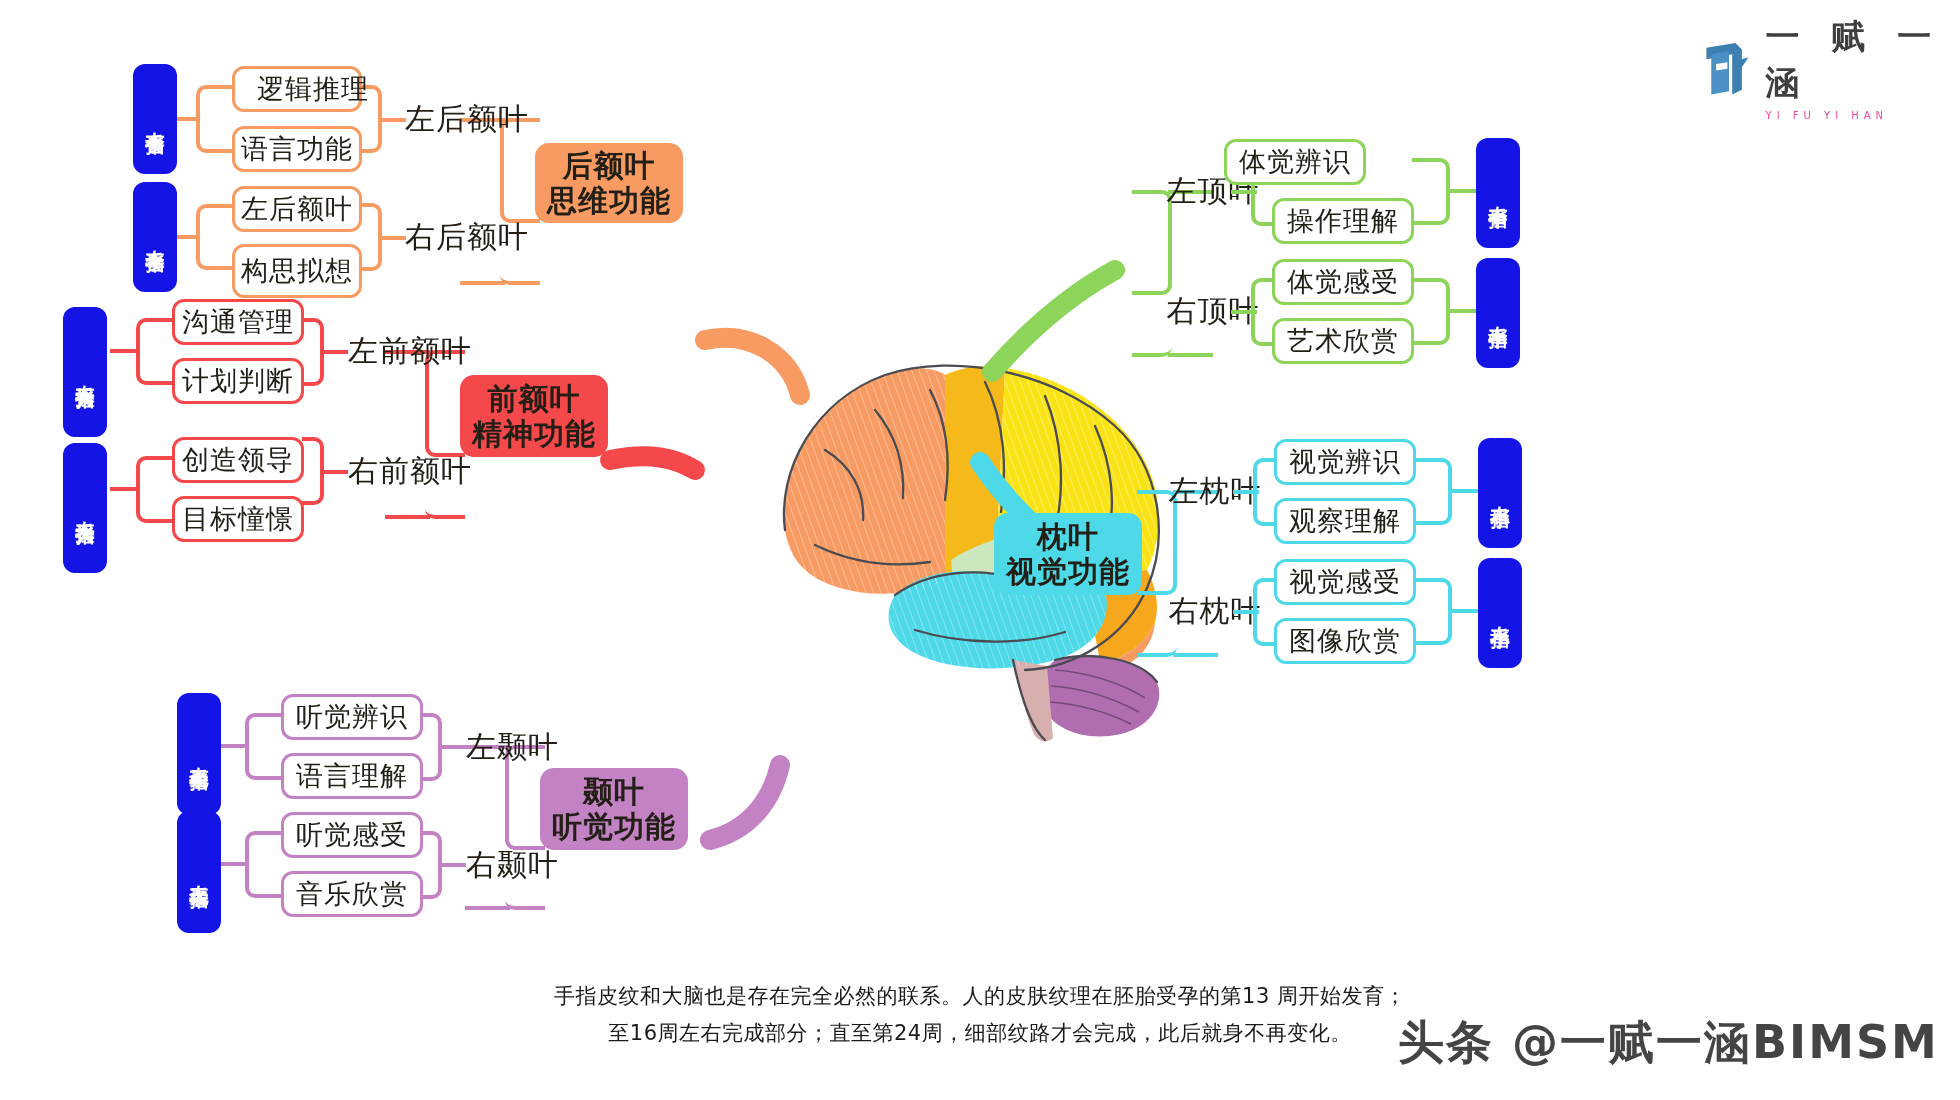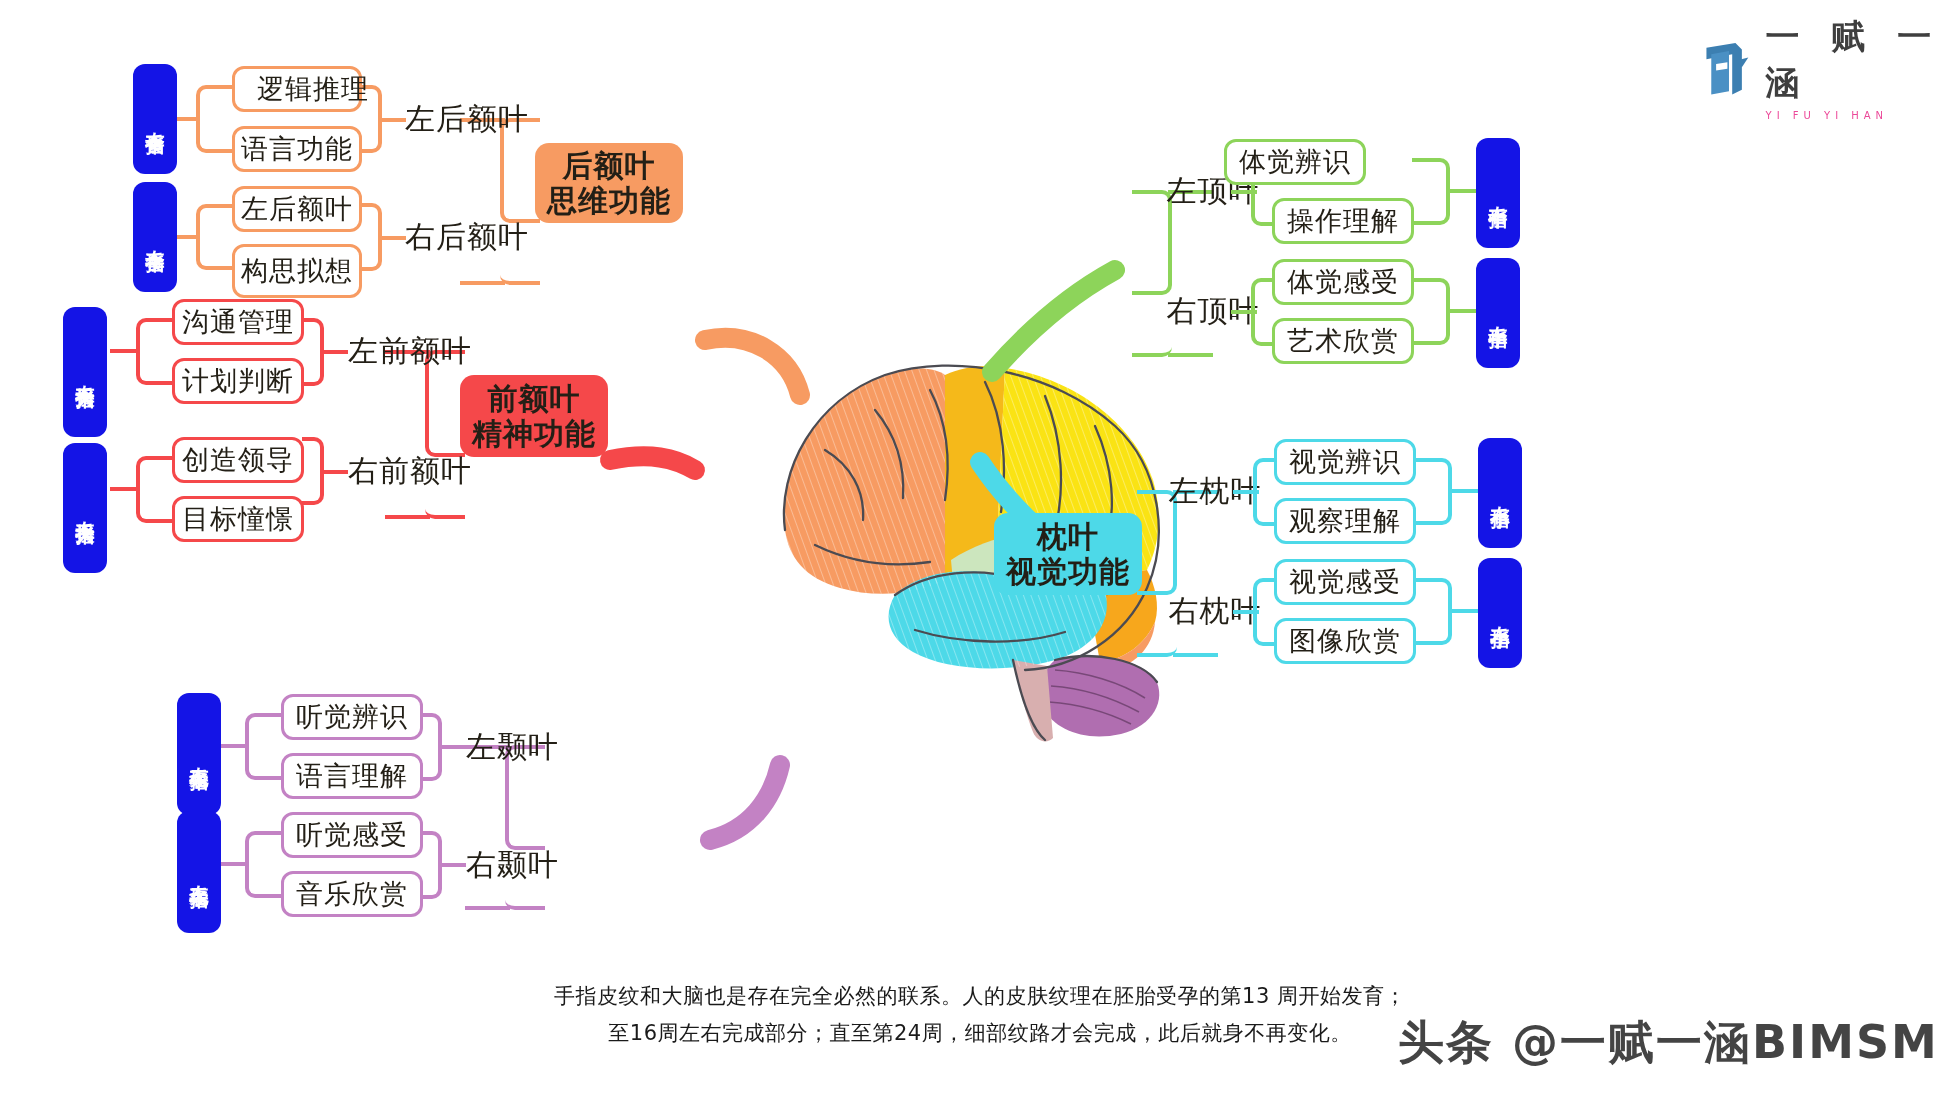--- a/index.html
+++ b/index.html
@@ -190,20 +190,24 @@
 
   <div class="abs midlabel" style="left:348px;top:452px;width:160px;height:38px;">右前额叶</div>
   <div class="abs hline" style="left:322px;top:470px;width:26px;background:#F5484A;"></div>
   <div class="abs brk" style="left:302px;top:437px;width:22px;height:68px;border:4px solid #F5484A;border-left:none;border-radius:0 10px 10px 0;"></div>
   <div class="abs leaf" style="left:172px;top:437px;width:132px;height:46px;border-color:#F5484A;">创造领导</div>
   <div class="abs leaf" style="left:172px;top:496px;width:132px;height:46px;border-color:#F5484A;">目标憧憬</div>
   <div class="abs brk" style="left:136px;top:456px;width:38px;height:67px;border:4px solid #F5484A;border-right:none;border-radius:10px 0 0 10px;"></div>
   <div class="abs hline" style="left:110px;top:487px;width:30px;background:#F5484A;"></div>
   <div class="abs finger" style="left:63px;top:443px;width:44px;height:130px;">左手大拇指</div>
 
+  <div class="abs lobe" style="left:540px;top:768px;width:148px;height:82px;background:#C382C4;">
+    <span>颞叶</span>
+    <span>听觉功能</span>
+  </div>
   <div class="abs brk" style="left:505px;top:745px;width:40px;height:105px;border:4px solid #C382C4;border-right:none;border-radius:10px 0 0 10px;"></div>
   <div class="abs brk" style="left:505px;top:850px;width:40px;height:60px;border:4px solid #C382C4;border-right:none;border-left:none;border-top:none;border-radius:0 0 0 10px;"></div>
   <div class="abs hline" style="left:465px;top:745px;width:45px;background:#C382C4;"></div>
   <div class="abs hline" style="left:465px;top:906px;width:45px;background:#C382C4;"></div>
 
   <div class="abs midlabel" style="left:466px;top:728px;width:130px;height:38px;">左颞叶</div>
   <div class="abs hline" style="left:440px;top:745px;width:26px;background:#C382C4;"></div>
   <div class="abs brk" style="left:420px;top:713px;width:22px;height:68px;border:4px solid #C382C4;border-left:none;border-radius:0 10px 10px 0;"></div>
   <div class="abs leaf" style="left:281px;top:694px;width:142px;height:46px;border-color:#C382C4;">听觉辨识</div>
   <div class="abs leaf" style="left:281px;top:753px;width:142px;height:46px;border-color:#C382C4;">语言理解</div>

